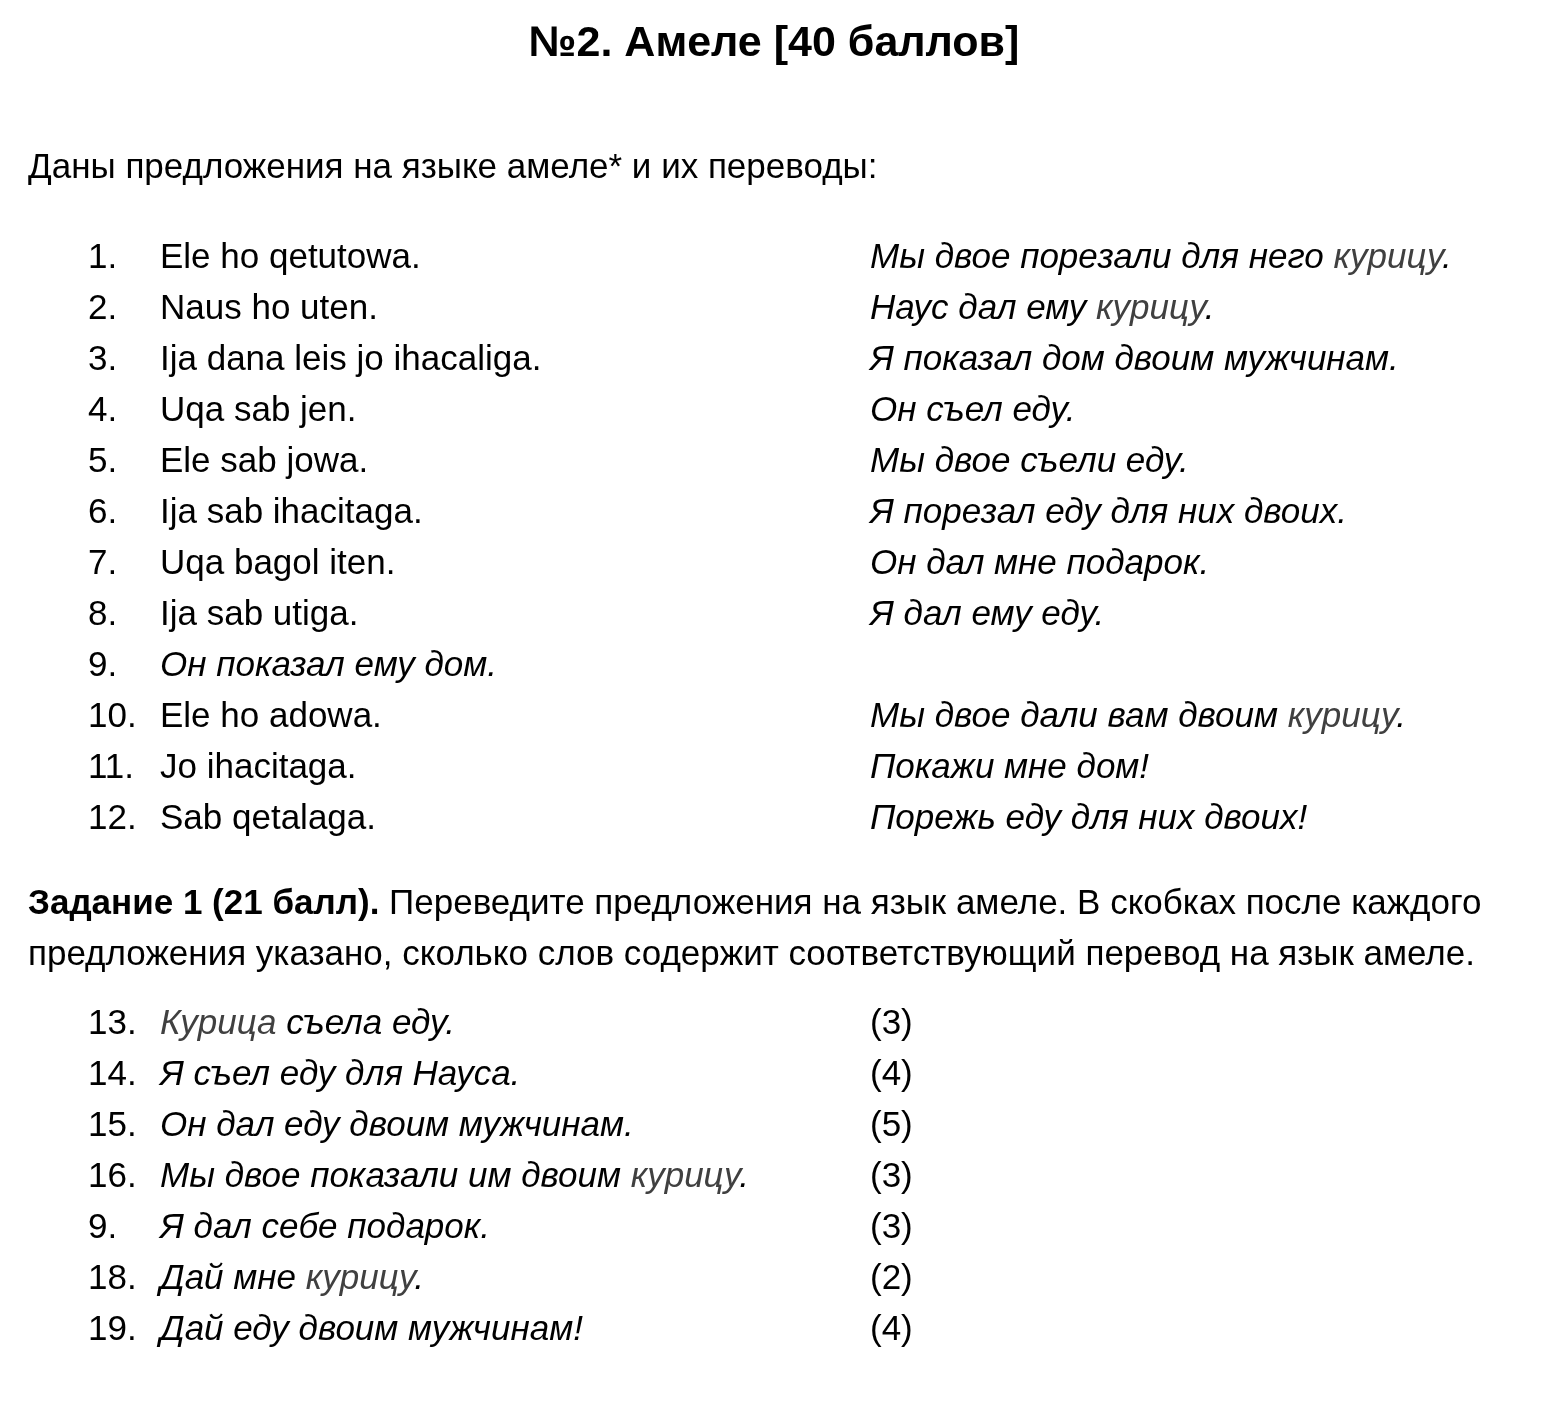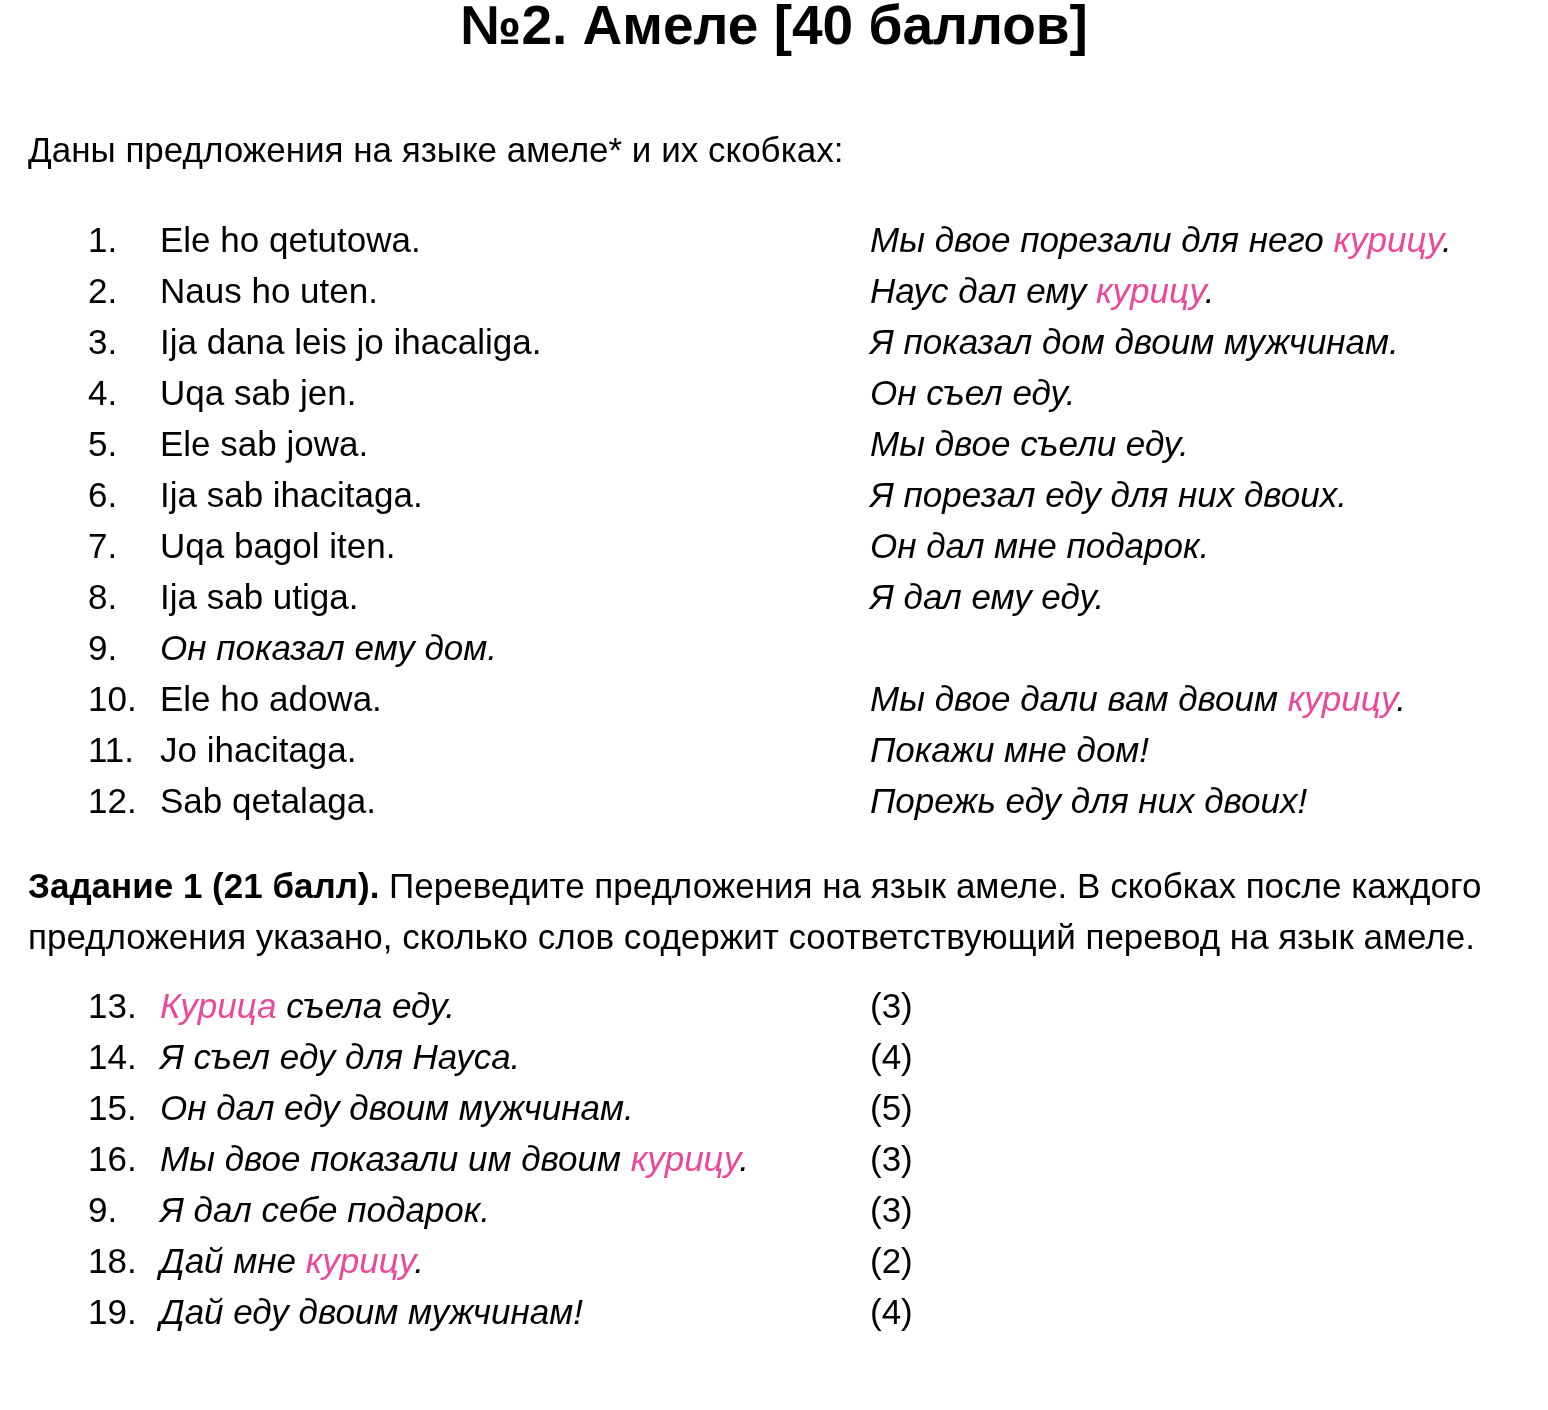--- a/index.html
+++ b/index.html
@@ -9,23 +9,24 @@
   }
   body {
     width: 1548px;
     height: 1410px;
     overflow: hidden;
     color: #000000;
     font-family: "Liberation Sans", sans-serif;
     font-size: 35px;
   }
   .page-title {
+    margin-top: 16px;
     text-align: center;
     font-weight: bold;
-    font-size: 55px;
+    font-size: 43px;
     line-height: 50px;
   }
   .intro {
     margin: 78px 28px 0 28px;
     line-height: 44px;
   }
   .examples-list {
     margin-top: 42px;
     padding-left: 88px;
   }
@@ -48,41 +49,41 @@
   }
   .task-sent {
     flex: 0 0 710px;
     width: 710px;
     font-style: italic;
   }
   .count {
     flex: 0 0 auto;
   }
   .hl {
-    color: #ec4899;
+    color: #404040;
     text-align: right;
   }
   .instruction {
     margin: 34px 28px 0 28px;
     line-height: 51px;
   }
   .instruction .label {
     font-weight: bold;
   }
   .tasks-list {
     margin-top: 18px;
     padding-left: 88px;
   }
 </style>
 </head>
 <body>
 
 <div class="page-title">№2. Амеле [40 баллов]</div>
 
-<div class="intro">Даны предложения на языке амеле* и их скобках:</div>
+<div class="intro">Даны предложения на языке амеле* и их переводы:</div>
 
 <div class="examples-list">
   <div class="ex-row">
     <span class="num">1.</span>
     <span class="amele">Ele ho qetutowa.</span>
     <span class="ru"><span>Мы двое порезали для него </span><span class="hl">курицу</span><span>.</span></span>
   </div>
   <div class="ex-row">
     <span class="num">2.</span>
     <span class="amele">Naus ho uten.</span>

